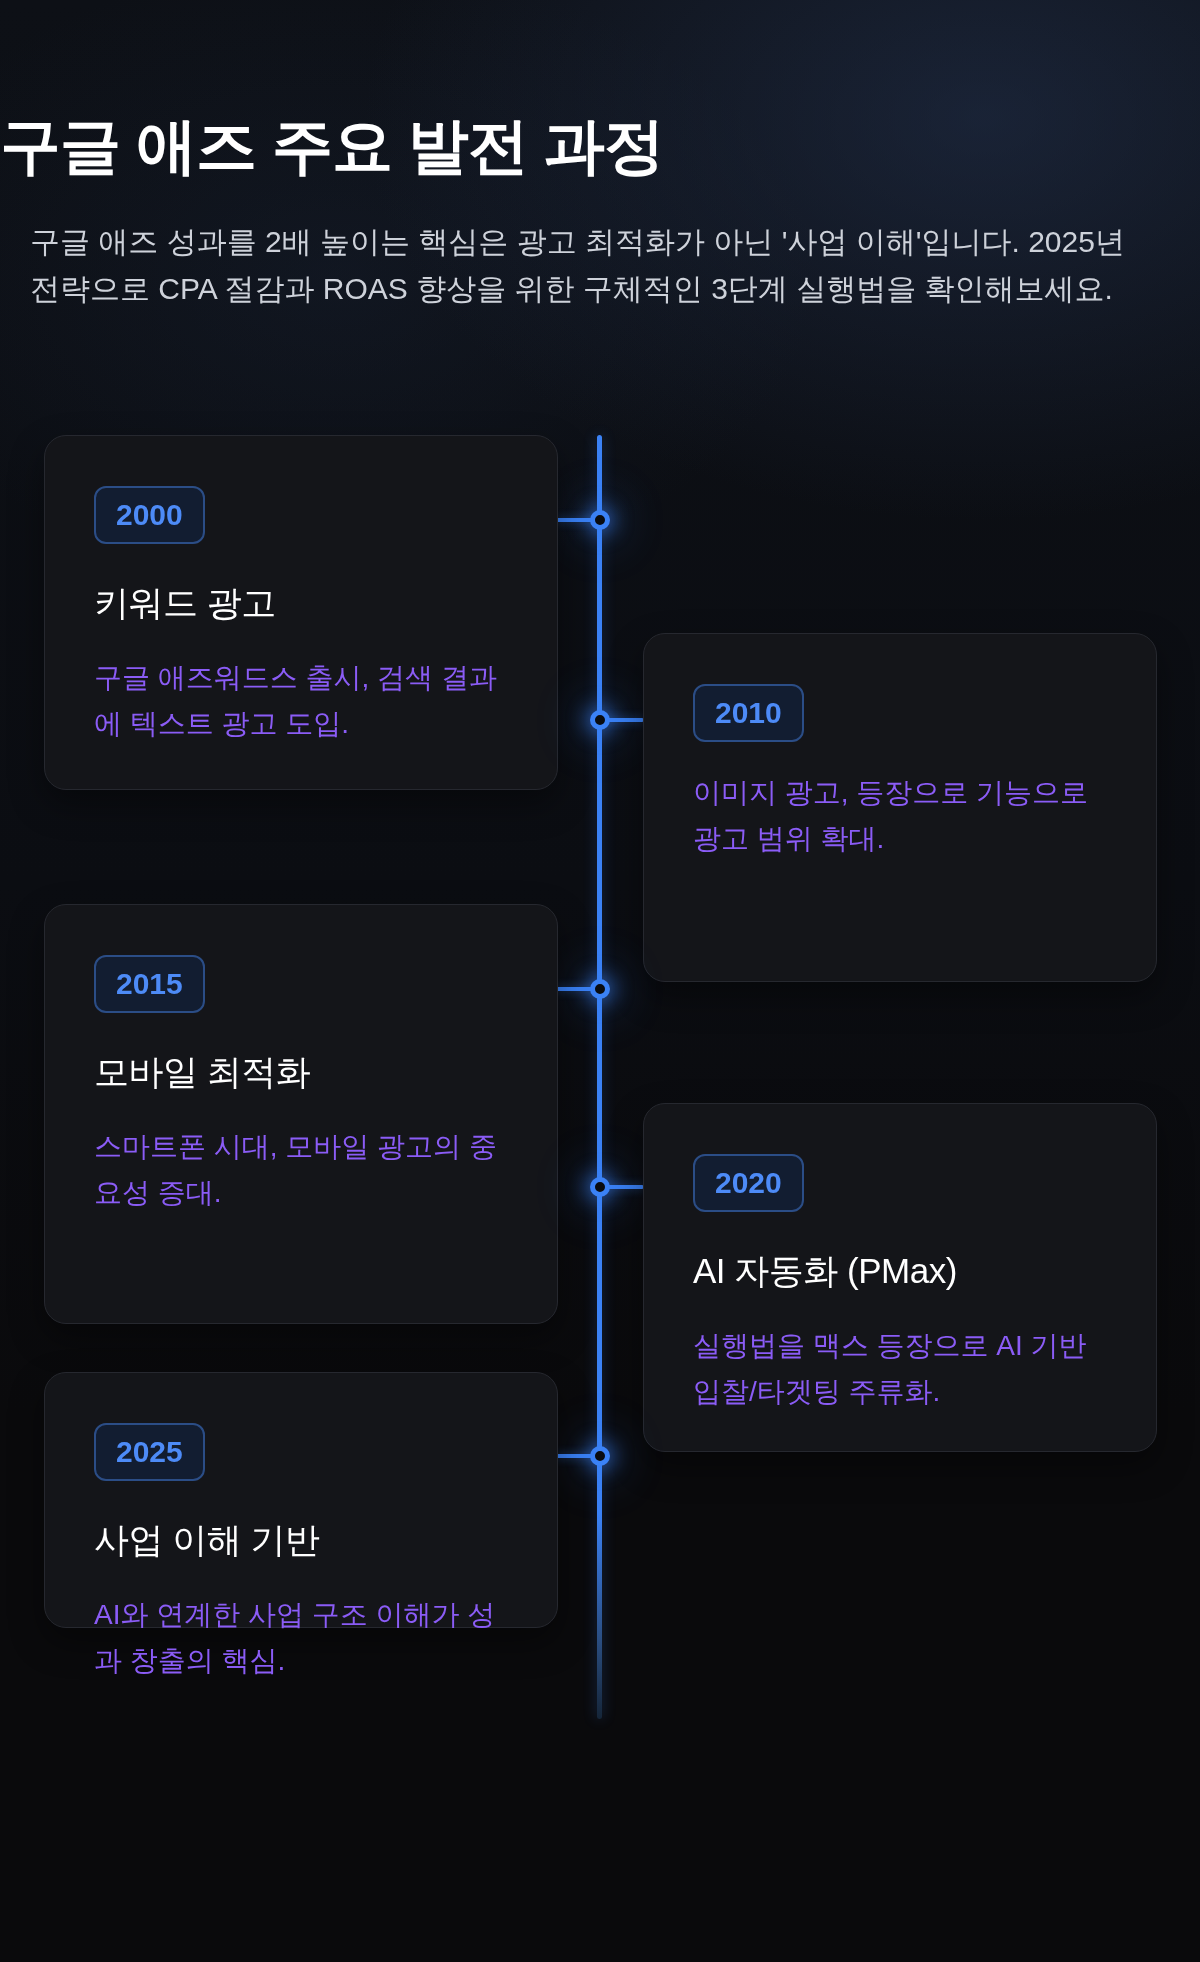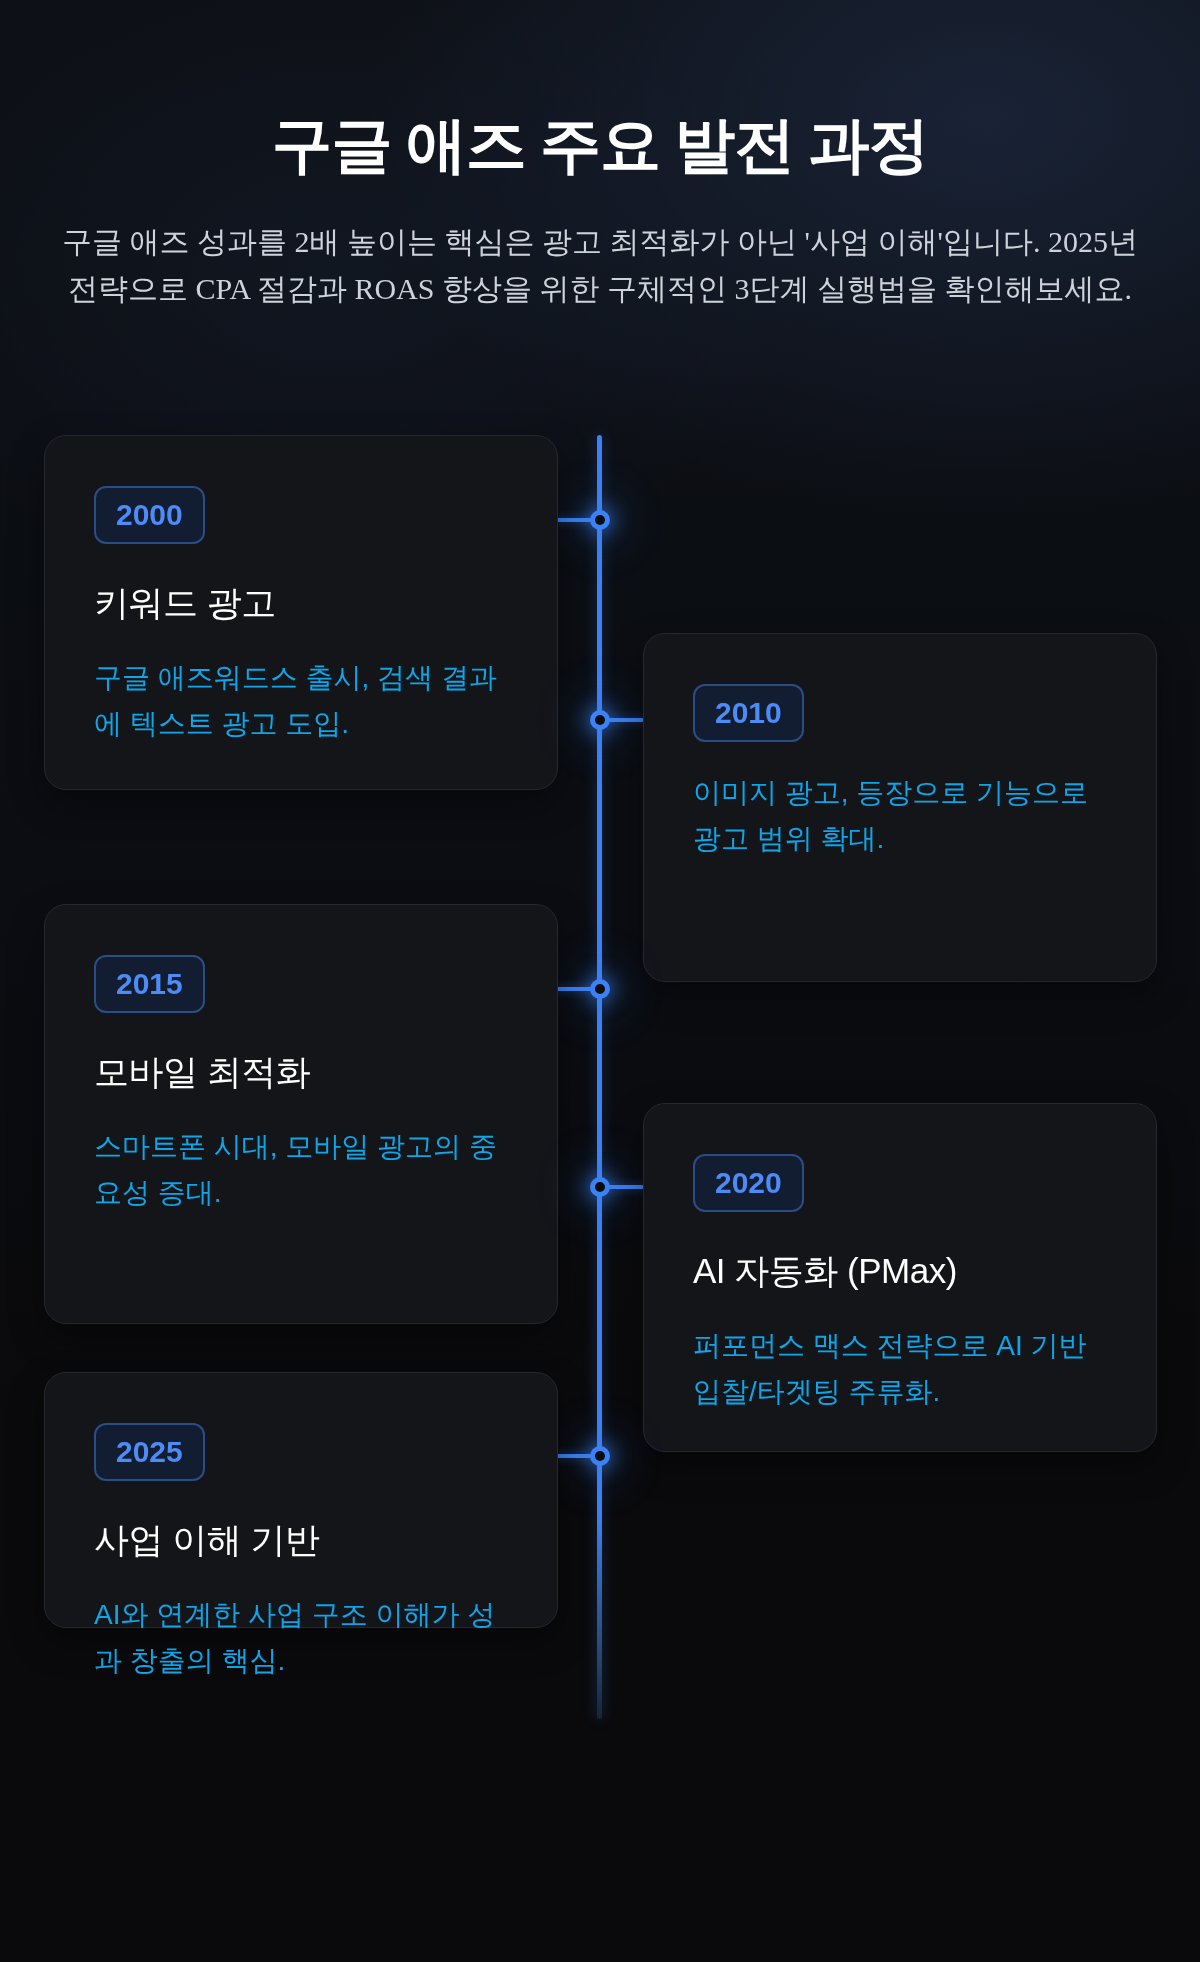--- a/index.html
+++ b/index.html
@@ -20,22 +20,21 @@
     background:
       radial-gradient(1000px 650px at 82% 6%, rgba(38, 54, 86, 0.50), rgba(38, 54, 86, 0) 62%),
       radial-gradient(800px 520px at 28% 14%, rgba(28, 40, 62, 0.30), rgba(28, 40, 62, 0) 60%),
       linear-gradient(180deg, #0d1016 0%, #0b0d12 45%, #0a0a0c 72%, #0a0a0c 100%);
   }
   .header {
     position: absolute;
     left: 0;
     top: 0;
     width: 1200px;
-    text-align: center;
-    font-family: Liberation Serif, serif;
+    text-align: left;
   }
   .page-title {
     margin: 108px 0 0;
     font-size: 61px;
     line-height: 1.25;
     font-weight: 800;
     letter-spacing: -1px;
     color: #ffffff;
   }
   .page-subtitle {
@@ -105,21 +104,21 @@
     margin: 36px 0 0;
     font-size: 35px;
     font-weight: 400;
     color: #ffffff;
     letter-spacing: -0.5px;
   }
   .card p {
     margin: 28px 0 0;
     font-size: 28px;
     line-height: 46px;
-    color: #0ea5e9;
+    color: #8b5cf6;
     white-space: pre-line;
   }
   
   .item-0 .card { left: 44px;  top: 0;      height: 355px; }
   .item-1 .card { left: 643px; top: 198px;  height: 349px; }
   .item-2 .card { left: 44px;  top: 469px;  height: 420px; }
   .item-3 .card { left: 643px; top: 668px;  height: 349px; }
   .item-4 .card { left: 44px;  top: 937px;  height: 256px; }
 
   .item-0 .dot { left: 590px; top: 75px; }
@@ -179,21 +178,21 @@
 요성 증대.</p>
     </div>
   </div>
 
   <div class="tl-item item-3">
     <div class="conn"></div>
     <div class="dot"></div>
     <div class="card">
       <span class="badge">2020</span>
       <h2>AI 자동화 (PMax)</h2>
-      <p>퍼포먼스 맥스 전략으로 AI 기반
+      <p>실행법을 맥스 등장으로 AI 기반
 입찰/타겟팅 주류화.</p>
     </div>
   </div>
 
   <div class="tl-item item-4">
     <div class="conn"></div>
     <div class="dot"></div>
     <div class="card">
       <span class="badge">2025</span>
       <h2>사업 이해 기반</h2>

